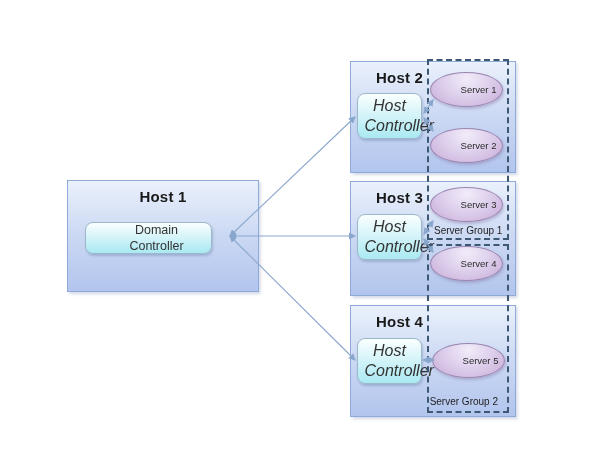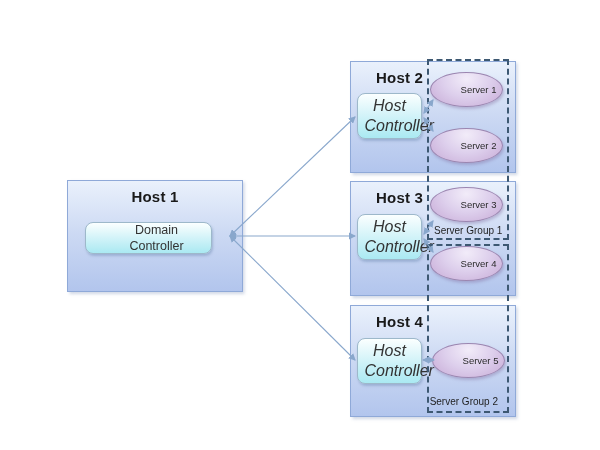--- a/index.html
+++ b/index.html
@@ -13,21 +13,21 @@
     overflow: hidden;
   }
 
   .host {
     position: absolute;
     background: linear-gradient(180deg, #eaf1fc 0%, #ccd9f3 48%, #b2c5ed 100%);
     border: 1px solid #8fa9d8;
     box-shadow: 1.5px 2px 3px rgba(120, 140, 180, 0.35);
     box-sizing: border-box;
   }
-  .host1 { left: 67px;  top: 180px; width: 176px; height: 112px; }
+  .host1 { left: 67px;  top: 180px; width: 192px; height: 112px; }
   .host2 { left: 350px; top: 61px;  width: 166px; height: 112px; }
   .host3 { left: 350px; top: 181px; width: 166px; height: 115px; }
   .host4 { left: 350px; top: 305px; width: 166px; height: 112px; }
 
   .host-title {
     position: absolute;
     top: 7px;
     font-size: 15px;
     font-weight: 600;
     letter-spacing: 0.2px;

